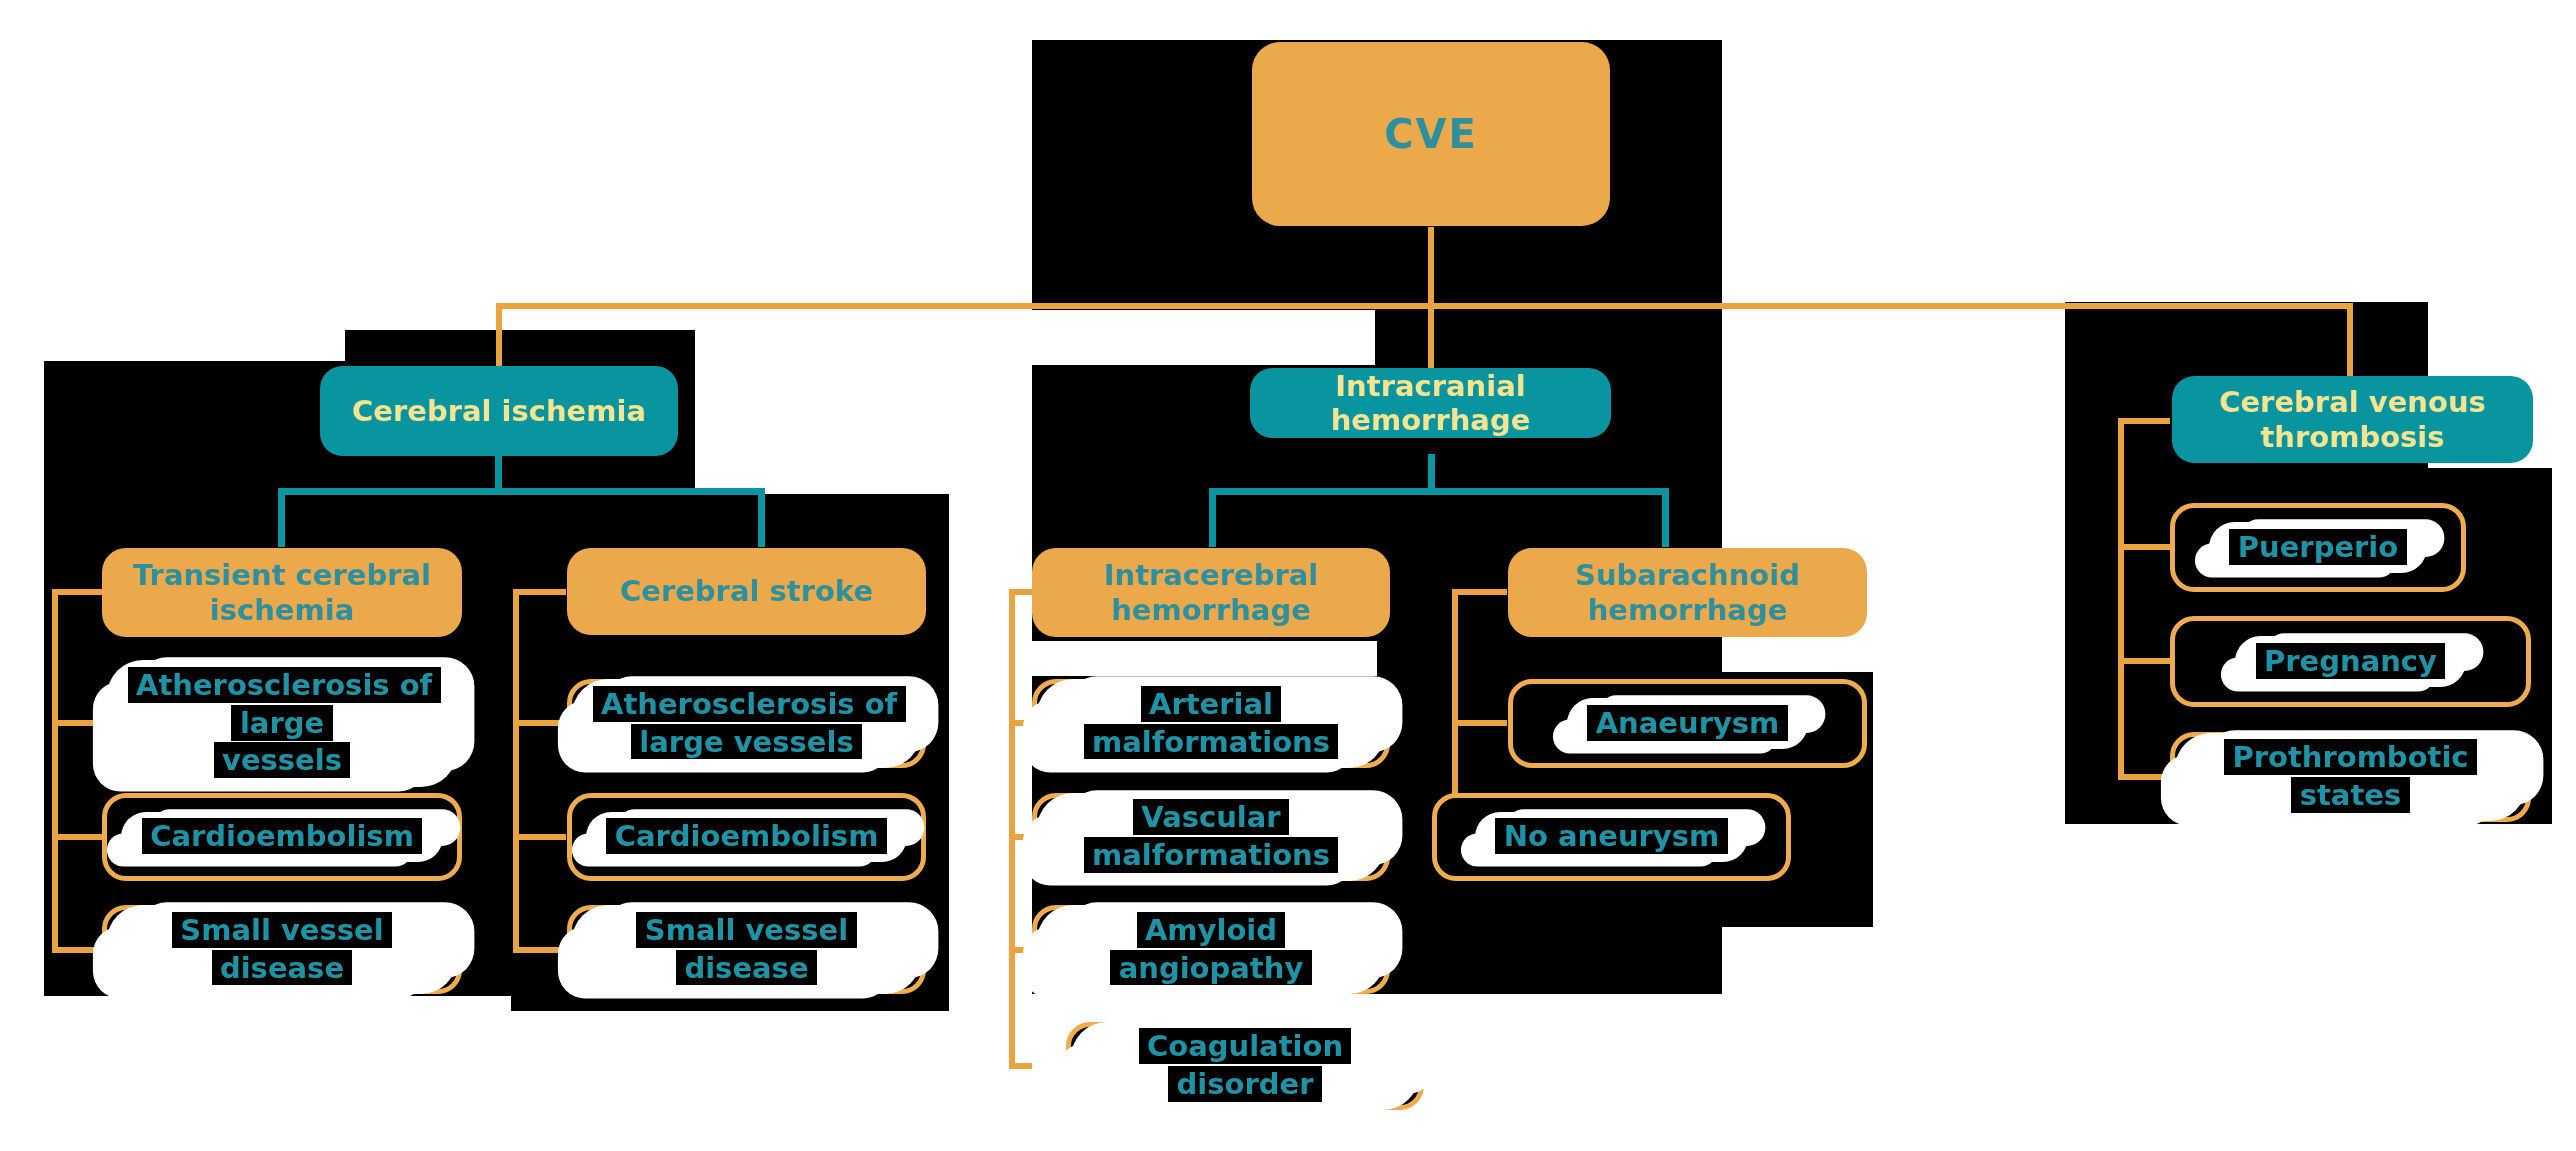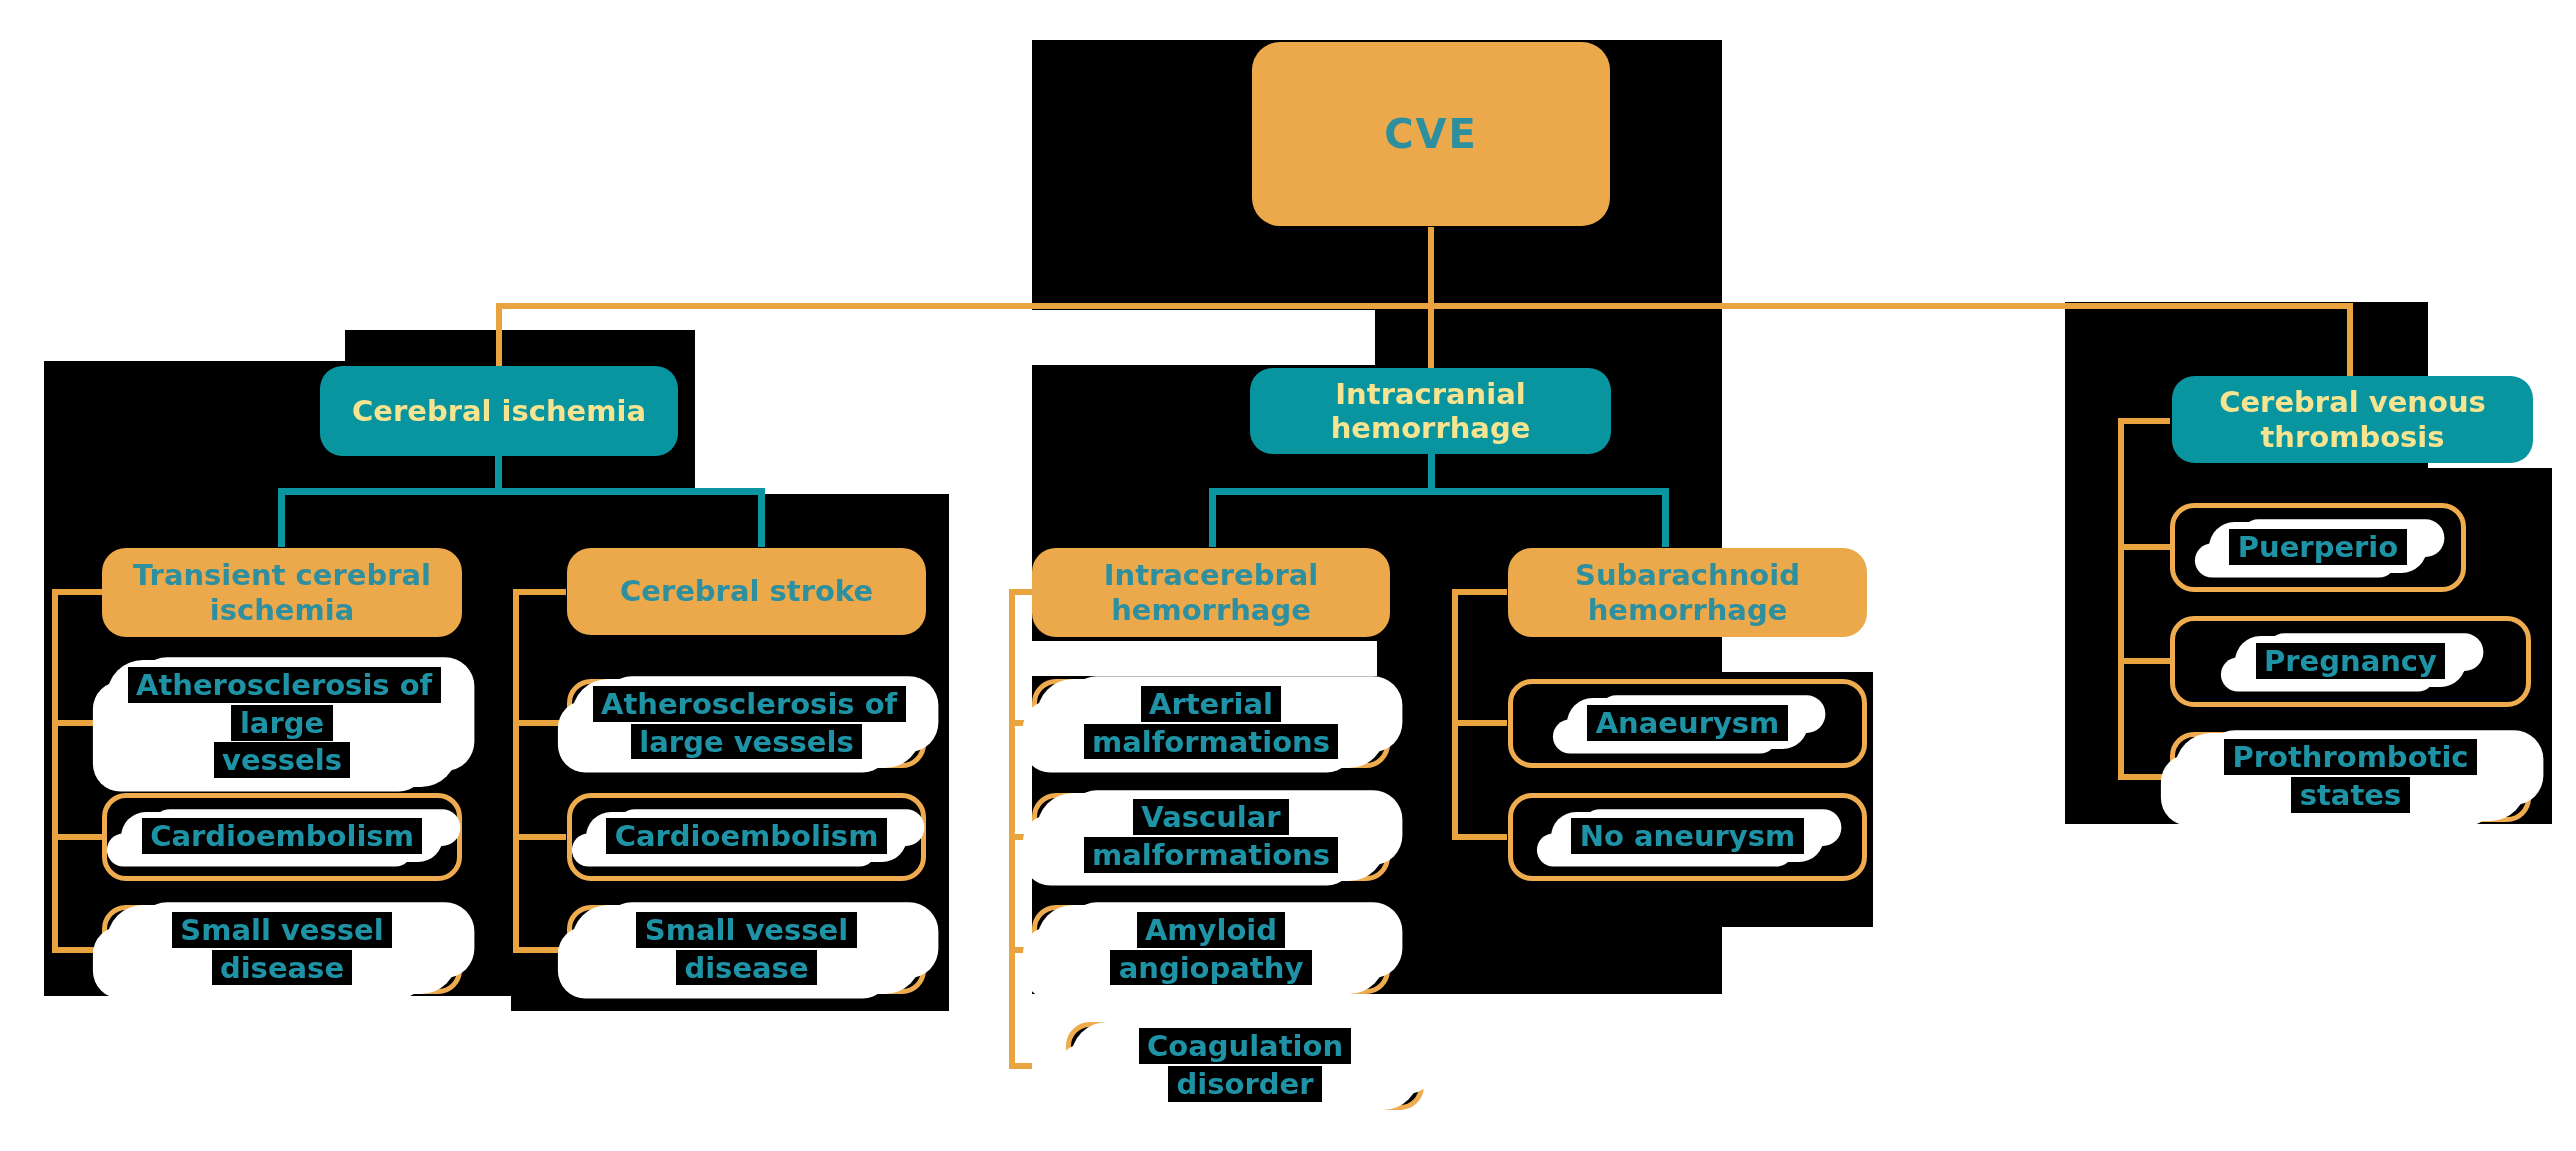--- a/index.html
+++ b/index.html
@@ -93,21 +93,21 @@
   <div class="ln o" style="left:2118px;top:658px;width:52px;height:5.6px"></div>
   <div class="ln o" style="left:2118px;top:774px;width:52px;height:5.6px"></div>
 
   <div class="node orangebox" style="left:1252px;top:42px;width:358px;height:184px;border-radius:28px">
     <span class="root-label">CVE</span>
   </div>
 
   <div class="node tealbox" style="left:320px;top:366px;width:358px;height:90px">
     <span class="l2-label">Cerebral ischemia</span>
   </div>
-  <div class="node tealbox" style="left:1250px;top:368px;width:361px;height:86px">
+  <div class="node tealbox" style="left:1250px;top:368px;width:361px;height:70px">
     <span class="l2-label">Intracranial
 hemorrhage</span>
   </div>
   <div class="node tealbox" style="left:2172px;top:376px;width:361px;height:87px">
     <span class="l2-label">Cerebral venous
 thrombosis</span>
   </div>
 
   <div class="node orangebox" style="left:102px;top:548px;width:360px;height:89px">
     <span class="l3-label">Transient cerebral
@@ -156,21 +156,21 @@
   <div class="node leafbox" style="left:1032px;top:905px;width:358px;height:89px">
     <span class="blob"><span class="band">Amyloid angiopathy</span></span>
   </div>
   <div class="node leafbox" style="left:1066px;top:1022px;width:358px;height:88px">
     <span class="blob"><span class="band">Coagulation disorder</span></span>
   </div>
 
   <div class="node leafbox" style="left:1508px;top:679px;width:359px;height:89px">
     <span class="blob"><span class="band">Anaeurysm</span></span>
   </div>
-  <div class="node leafbox" style="left:1508px;top:793px;width:359px;height:88px">
+  <div class="node leafbox" style="left:1432px;top:793px;width:359px;height:88px">
     <span class="blob"><span class="band">No aneurysm</span></span>
   </div>
 
   <div class="node leafbox" style="left:2170px;top:503px;width:296px;height:89px">
     <span class="blob"><span class="band">Puerperio</span></span>
   </div>
   <div class="node leafbox" style="left:2170px;top:616px;width:361px;height:91px">
     <span class="blob"><span class="band">Pregnancy</span></span>
   </div>
   <div class="node leafbox" style="left:2170px;top:732px;width:361px;height:90px">

